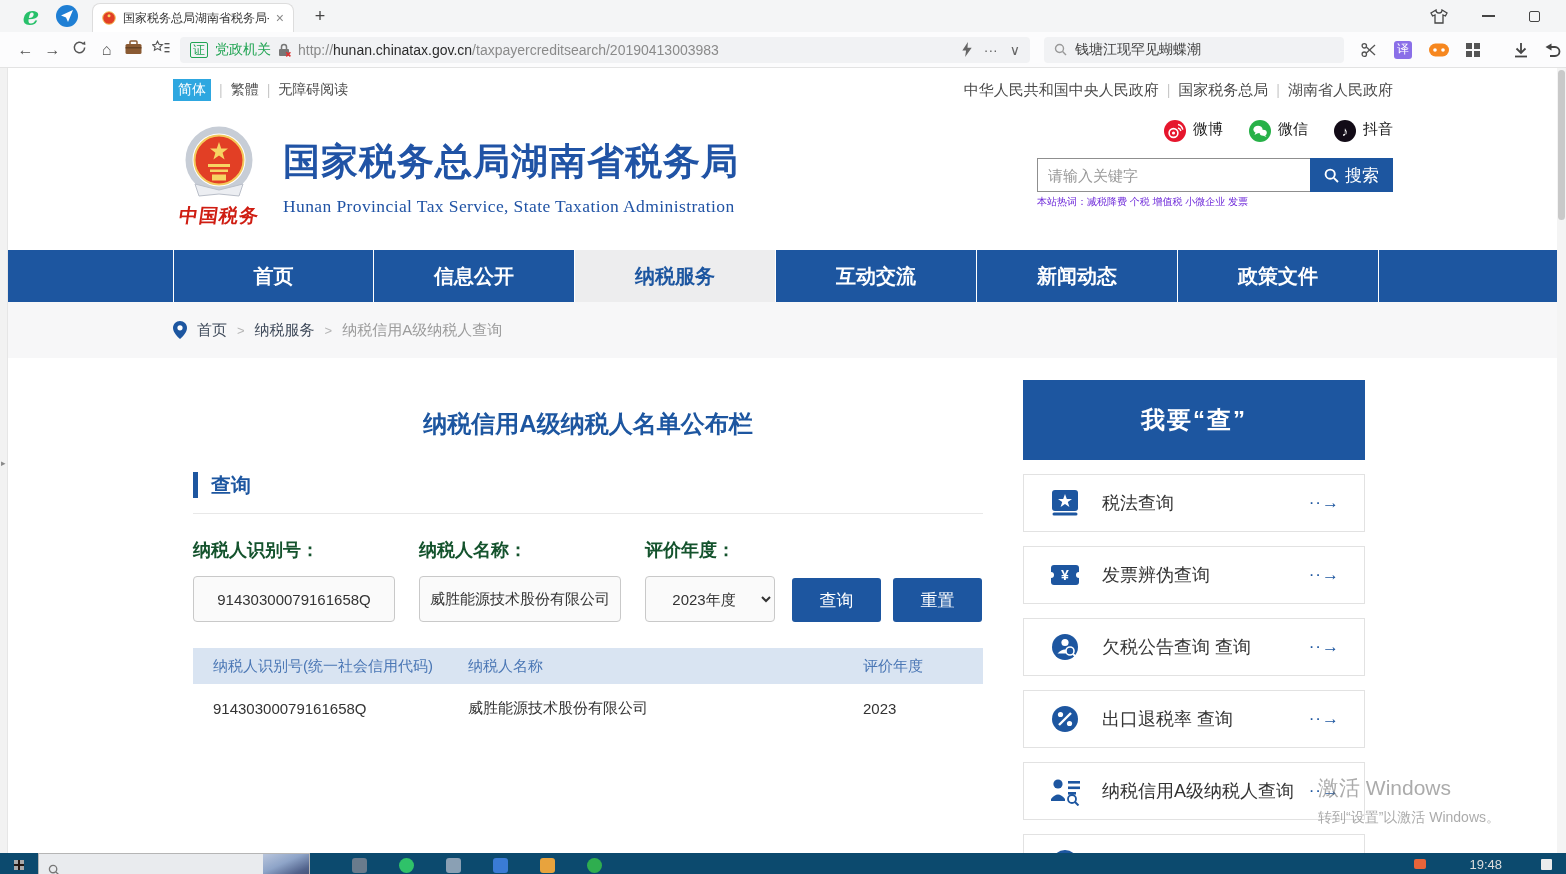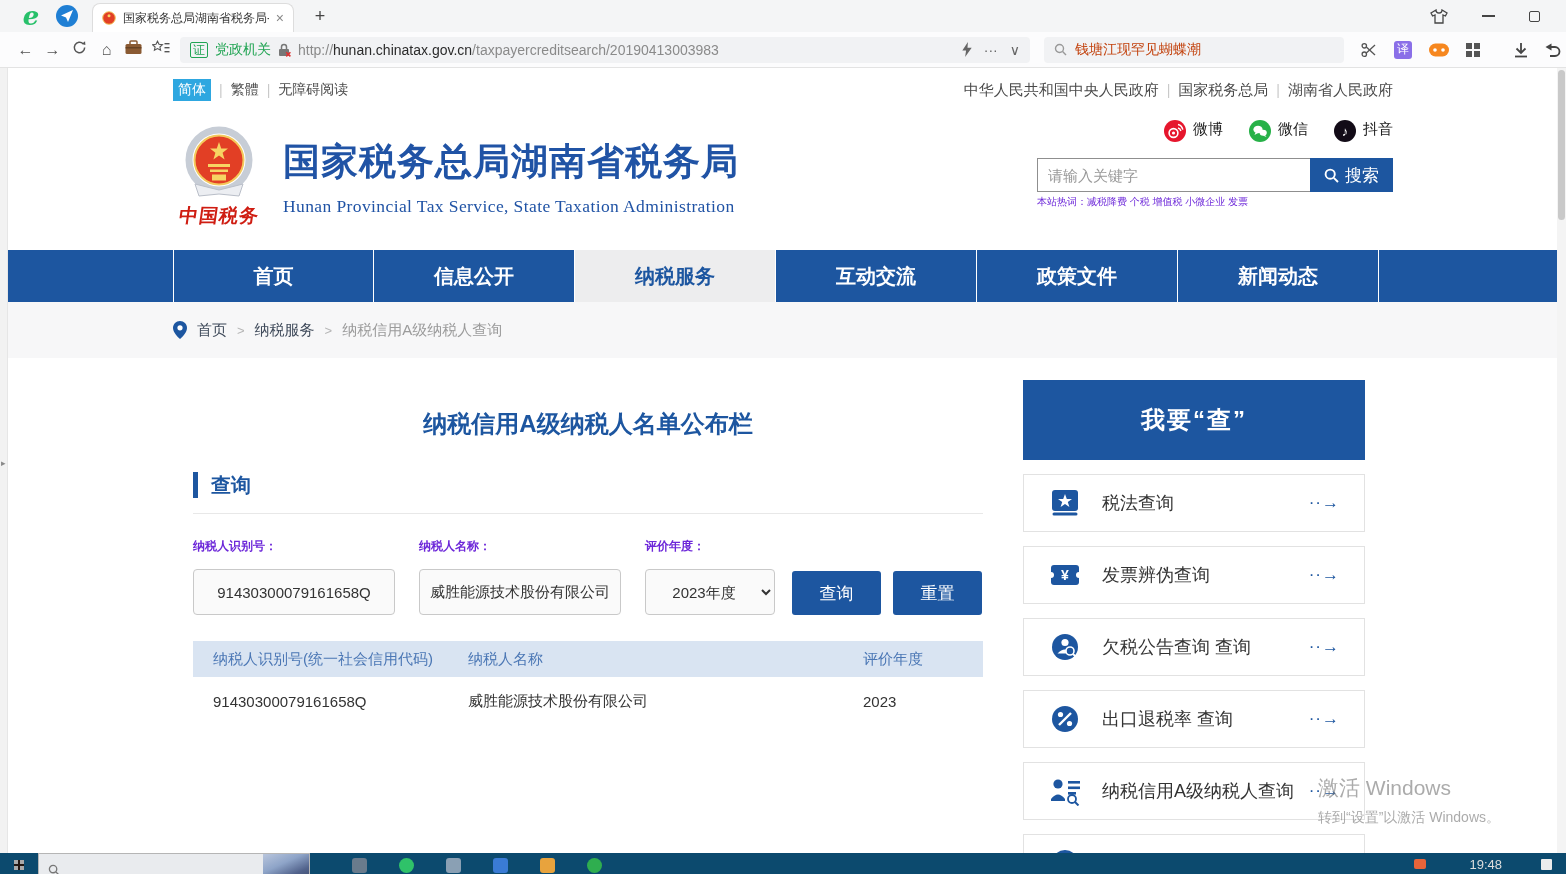--- a/index.html
+++ b/index.html
@@ -24,21 +24,21 @@
   
   .toolbar { height:36px; background:#fcfcfd; border-bottom:1px solid #e3e3e3; display:flex; align-items:center; padding:0 12px; flex:none; }
   .nav-ico { width:27px; text-align:center; font-size:16px; color:#555; flex:none; }
   .addressbar { width:850px; height:26px; background:#f1f2f4; border-radius:4px; display:flex; align-items:center; padding:0 10px; gap:7px; font-size:14px; margin-left:6px; flex:none; }
   .cert-badge { border:1px solid #21a453; color:#21a453; font-size:12px; line-height:14px; padding:0 2px; border-radius:2px; }
   .cert-label { color:#21a453; }
   .url { color:#8a8a8a; white-space:nowrap; overflow:hidden; }
   .url .host { color:#2b2b2b; }
   .ab-right { margin-left:auto; display:flex; align-items:center; gap:12px; color:#666; }
   .quicksearch { width:300px; height:26px; background:#f1f2f4; border-radius:4px; display:flex; align-items:center; padding:0 10px; gap:8px; margin-left:14px; flex:none; }
-  .quicksearch span { color:#c2410c; font-size:14px; }
+  .quicksearch span { color:#404040; font-size:14px; }
   .tool-ico { margin-left:17px; display:flex; align-items:center; flex:none; }
   .trans-ico { width:18px; height:18px; background:#8a6fe8; border-radius:3px; color:#fff; font-size:12px; display:flex; align-items:center; justify-content:center; }
   .grid-ico { width:6px; height:6px; background:#555; box-shadow:8px 0 #555, 0 8px #555, 8px 8px #555; margin:0 8px 8px 0; }
   .vdiv { width:1px; height:16px; background:#ddd; margin-left:17px; }
 
   
   .page { position:relative; height:785px; background:#fff; overflow:hidden; flex:none; }
   .side-strip { position:absolute; left:0; top:0; width:8px; height:100%; background:#f2f2f2; border-right:1px solid #e6e6e6; z-index:4; }
   .side-handle { position:absolute; left:1px; top:390px; font-size:9px; color:#888; }
   .scrollbar { position:absolute; right:0; top:0; width:9px; height:100%; background:#f4f4f4; z-index:4; }
@@ -79,21 +79,21 @@
   .bc-current { color:#9b9b9b; }
 
   .content { display:flex; align-items:flex-start; }
   .main-panel { width:830px; background:#fff; }
   .panel-title { text-align:center; color:#1d56a0; font-size:24px; font-weight:bold; margin:50px 0 32px; }
   .section { margin:0 20px; }
   .section-head { border-left:5px solid #1d56a0; padding-left:13px; color:#1d56a0; font-size:20px; font-weight:bold; line-height:26px; }
   .section-rule { border:none; border-top:1px solid #e8e8e8; margin-top:15px; }
   .form { display:flex; align-items:flex-end; margin:24px 20px 0; }
   .fgroup { margin-right:24px; }
-  .fgroup label { display:block; color:#6d28d9; font-weight:bold; font-size:12px; margin-bottom:14px; }
+  .fgroup label { display:block; color:#14532d; font-weight:bold; font-size:18px; margin-bottom:14px; }
   .f-input { width:202px; height:46px; border:1px solid #c9c9c9; border-radius:4px; background:#fafafa; text-align:center; font-size:15px; color:#333; outline:none; }
   .f-select { width:130px; height:46px; border:1px solid #c9c9c9; border-radius:4px; background:#fafafa; font-size:15px; color:#333; text-align:center; padding:0 6px; }
   .btn { width:89px; height:44px; background:#1d56a0; color:#fff; font-size:17px; border:none; border-radius:3px; cursor:pointer; }
   .btn.query { margin-left:17px; }
   .btn.reset { margin-left:12px; }
   .rtable { margin:26px 20px 0; }
   .thead { display:flex; background:#d9e4f2; height:36px; align-items:center; color:#4b77b5; font-size:15px; }
   .trow { display:flex; height:48px; align-items:center; color:#333; font-size:15px; background:#fff; }
   .c1 { flex:0 0 275px; padding-left:20px; }
   .c2 { flex:0 0 395px; }
@@ -332,22 +332,22 @@
         <div class="hotwords"><span>本站热词：</span><span>减税降费 个税 增值税 小微企业 发票</span></div>
       </div>
     </div>
 
     <div class="main-nav">
       <div class="inner">
         <div class="nav-item">首页</div>
         <div class="nav-item">信息公开</div>
         <div class="nav-item active">纳税服务</div>
         <div class="nav-item">互动交流</div>
+        <div class="nav-item">新闻动态</div>
         <div class="nav-item">政策文件</div>
-        <div class="nav-item">新闻动态</div>
       </div>
     </div>
 
     <div class="breadcrumb">
       <div class="inner">
         <svg width="14" height="18" viewBox="0 0 14 18">
             <path d="M7 0C3.1 0 0 3.1 0 7c0 5.2 7 11 7 11s7-5.8 7-11C14 3.1 10.9 0 7 0z" fill="#1d56a0"></path>
             <circle cx="7" cy="6.8" r="2.6" fill="#fff"></circle>
           </svg>
         <span class="bc-link">首页</span>

